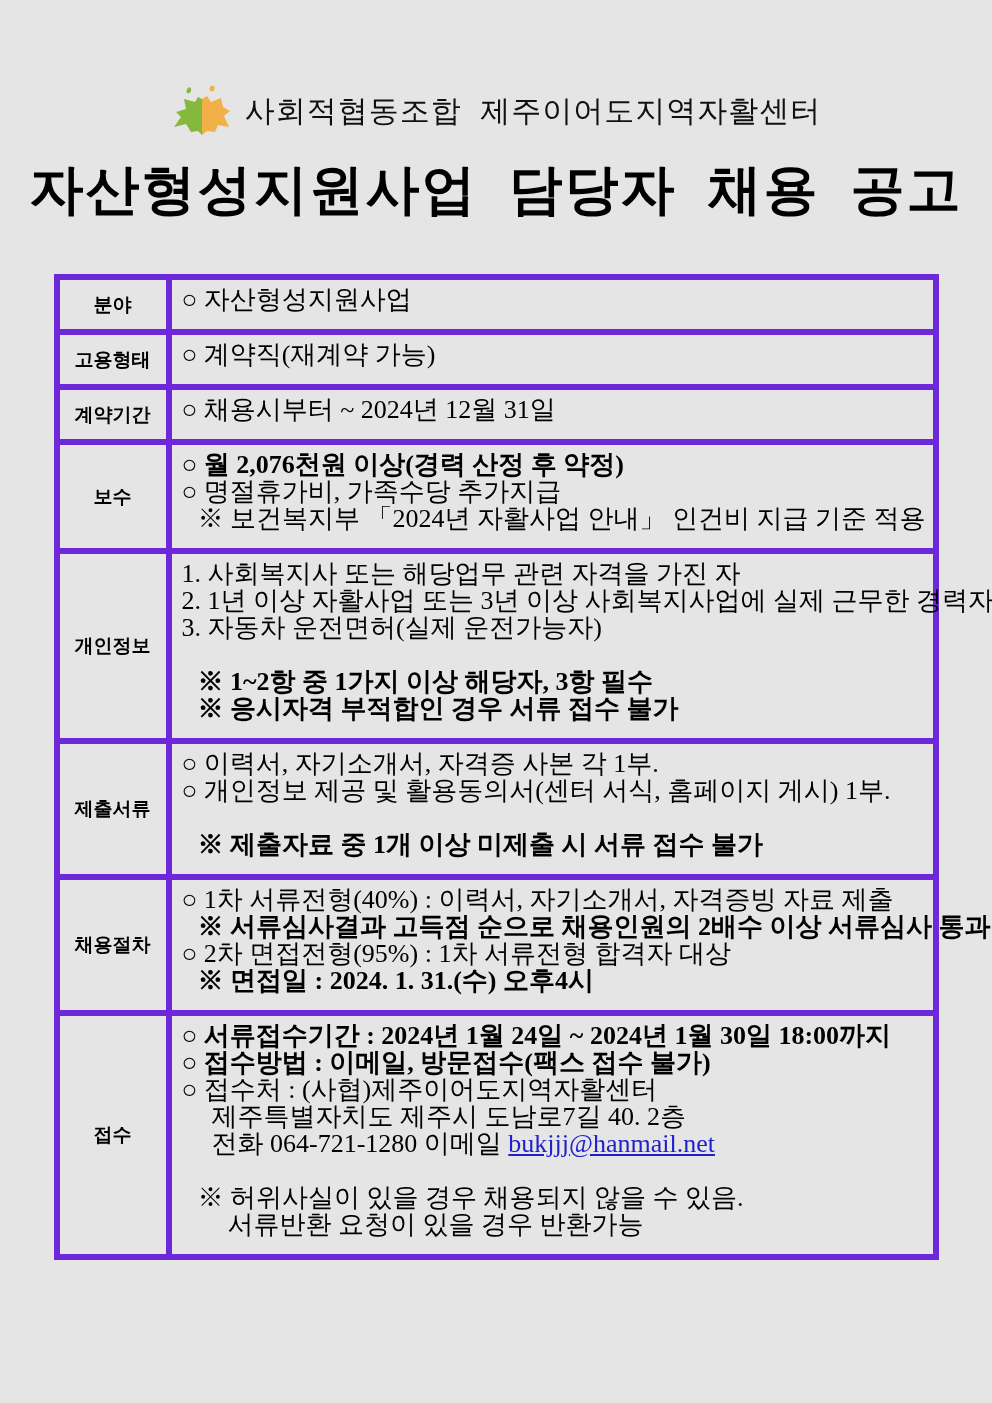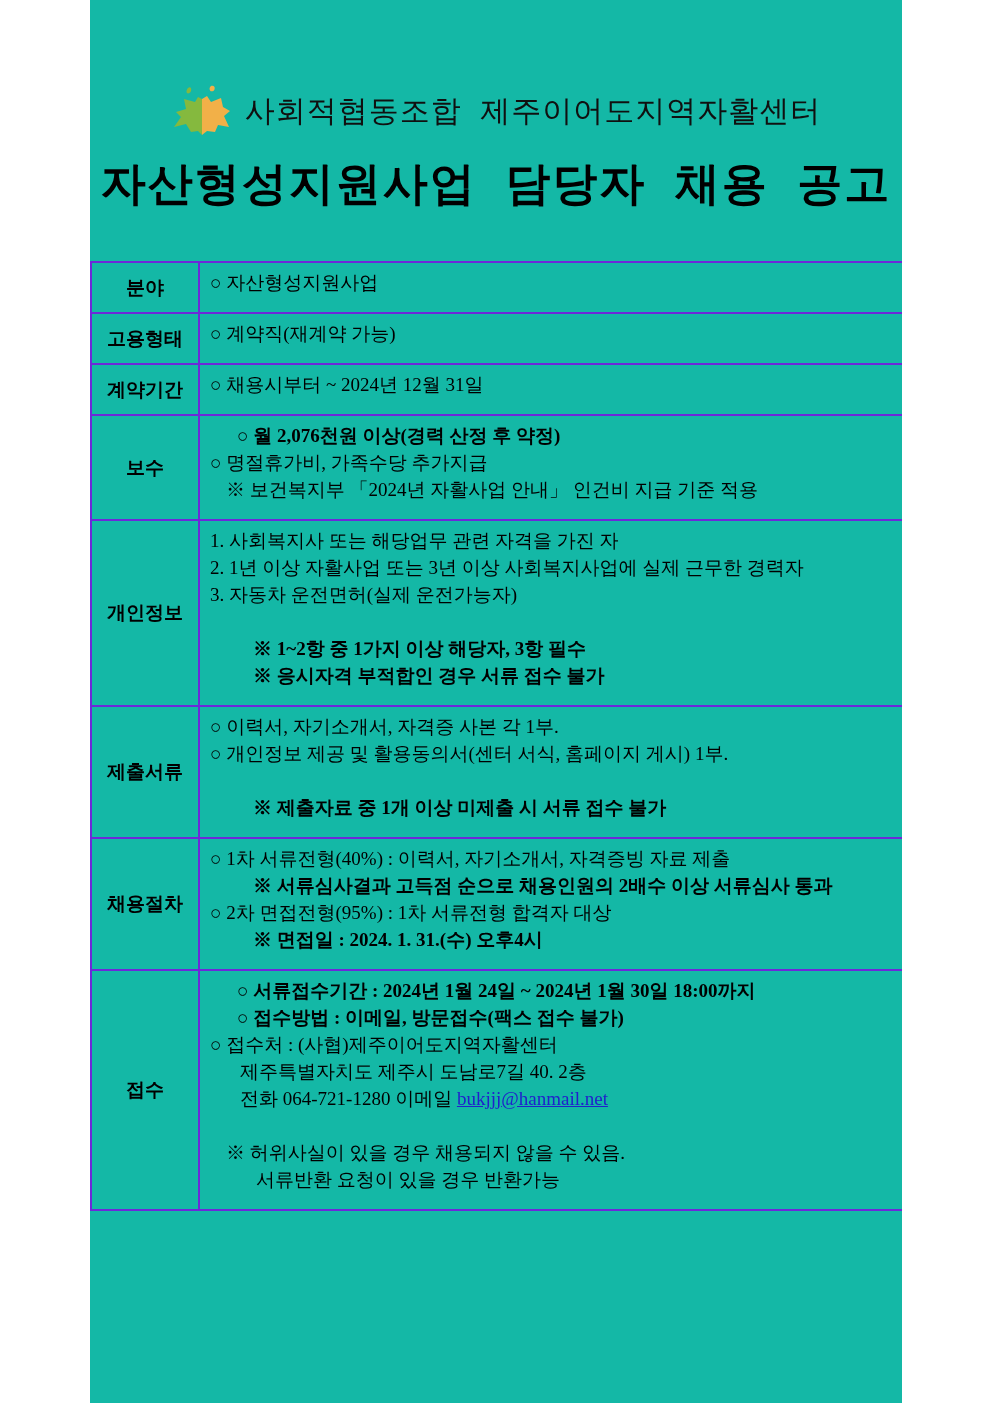--- a/index.html
+++ b/index.html
@@ -1,42 +1,42 @@
 <!DOCTYPE html>
 <html lang="ko"><head>
 <meta charset="utf-8">
 <style>
   html,body{margin:0;padding:0;background:#ffffff;}
   .page{
-    width:812px;height:1403px;margin:0 auto;background:#14b8a6;
+    width:992px;height:1403px;margin:0 auto;background:#e5e5e5;
     font-family:"Liberation Serif","DejaVu Serif",serif;color:#000;
     box-sizing:border-box;padding-top:84px;overflow:hidden;
   }
   
   .org-row{display:flex;align-items:center;justify-content:center;gap:12px;}
   .org-name{font-size:30px;letter-spacing:1px;word-spacing:10px;color:#101010;}
   .logo{width:62px;height:54px;flex:0 0 auto;}
   .doc-title{
     text-align:center;font-family:"Liberation Sans","DejaVu Sans",sans-serif;
-    font-weight:800;font-size:45px;letter-spacing:2px;word-spacing:14px;
+    font-weight:800;font-size:54px;letter-spacing:2px;word-spacing:14px;
     margin-top:16px;color:#000;
   }
   
   table.doc-table{
     border-collapse:collapse;width:885px;margin:47px auto 0 auto;
     table-layout:fixed;
   }
-  table.doc-table td{border:2px solid #6d28d9;vertical-align:middle;}
+  table.doc-table td{border:6px solid #6d28d9;vertical-align:middle;}
   td.label{
     width:102px;text-align:center;font-weight:bold;font-size:19px;
     white-space:pre-line;line-height:26px;padding:4px 2px;
   }
-  td.content{padding:6px 8px 16px 10px;font-size:19px;}
+  td.content{padding:6px 8px 16px 10px;font-size:26px;}
   .line{line-height:27px;min-height:27px;white-space:nowrap;}
-  .b{font-weight:bold;margin-left:27px;}
+  .b{font-weight:bold;}
   .ind1{padding-left:16px;}
   .ind2{padding-left:30px;}
   .ind3{padding-left:46px;}
   .r1{height:42px;} .r2{height:70px;} .r3{height:94px;}
   .r6{height:166px;} .r4a{height:116px;} .r4b{height:115px;} .r8{height:220px;}
   a.email{color:#2020cc;text-decoration:underline;}
 </style>
 </head>
 <body>
 

